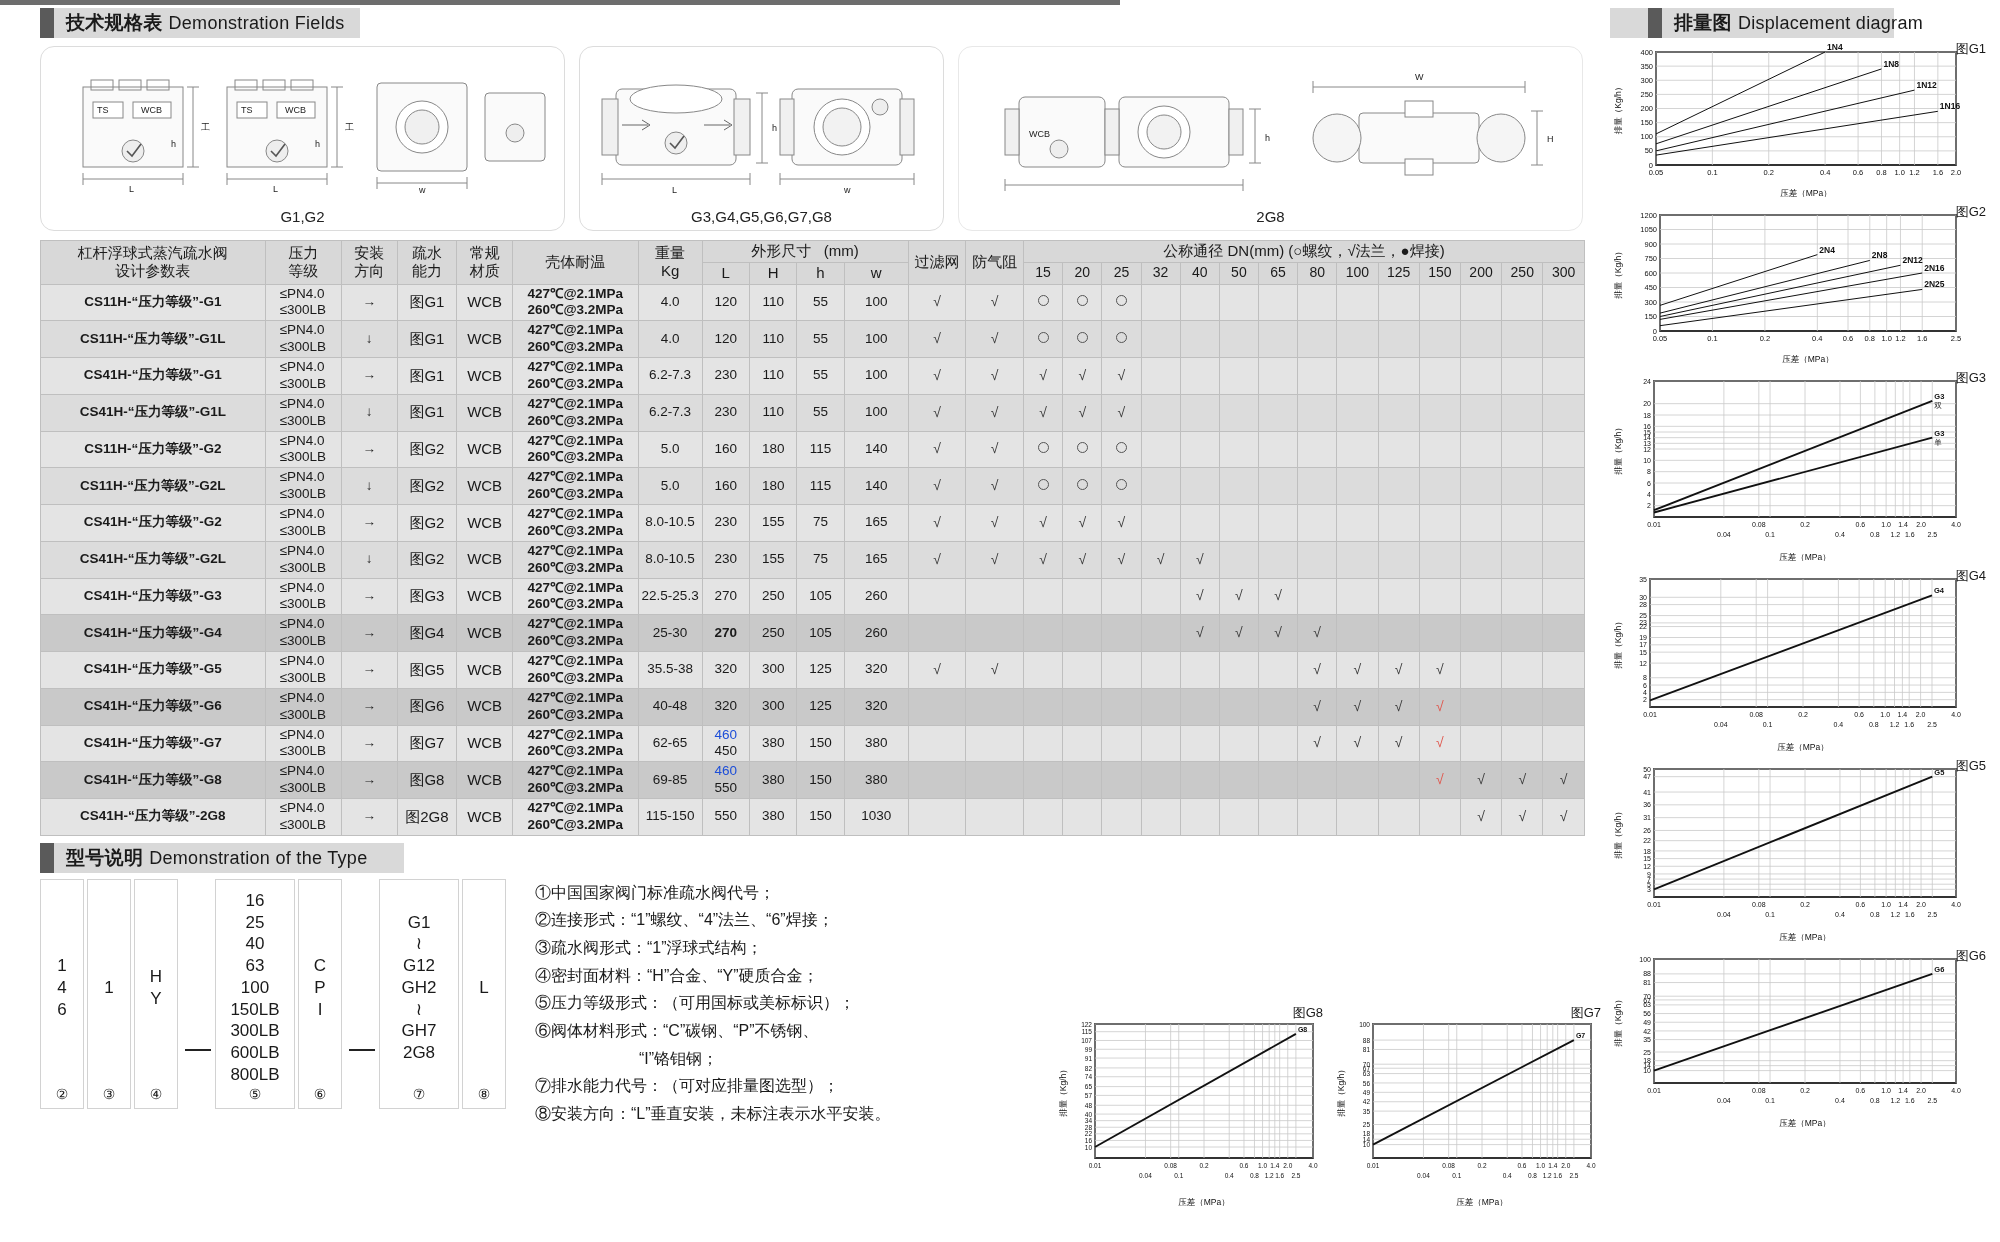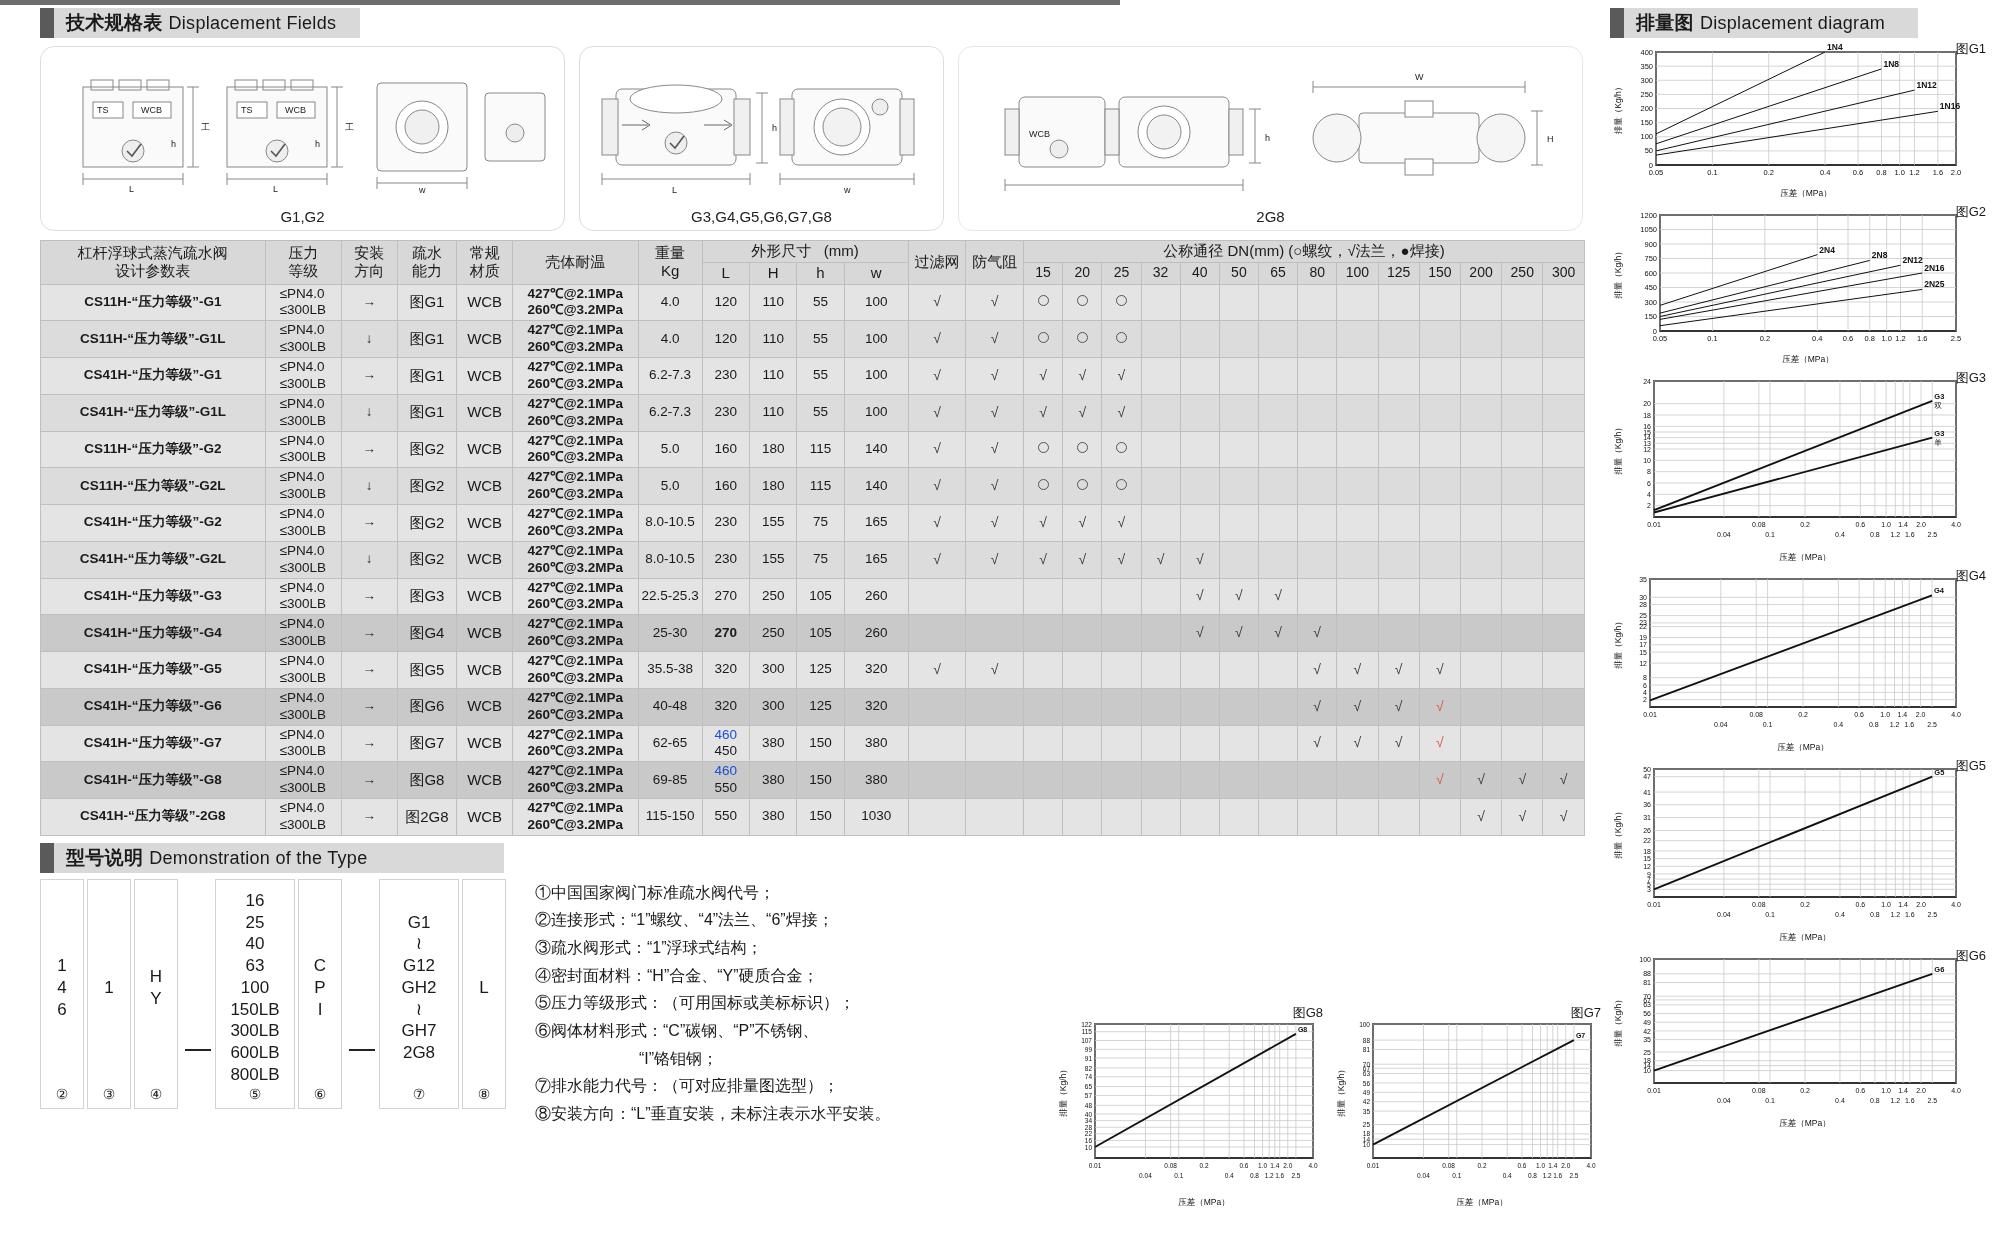--- a/index.html
+++ b/index.html
@@ -44,55 +44,55 @@
   td.temp  { font-size:13px;font-weight:bold; }
   td.dim   { font-size:15px; }
   .arrow { font-size:18px; }
   .red { color:#1d4ed8; }
   .ck { font-size:14px; color:#3a3a3a; }
   .ck.r { color:#e0564c; }
   .circ { display:inline-block; width:11px; height:11px; border:1.4px solid #555; border-radius:50%; }
 
   
   #typewrap { margin-top:7px; }
-  #typebanner { width:464px; }
+  #typebanner { width:364px; }
   .typerow { display:flex; align-items:flex-start; margin-top:6px; }
   .tcol { border:1px solid #d2d2d2; background:#fff; width:44px; min-height:230px;
           display:flex; flex-direction:column; align-items:center; justify-content:space-between;
           padding:10px 2px 6px; margin-right:3px; }
   .tcol.wide { width:80px; }
   .tcol .vals { display:flex; flex-direction:column; align-items:center; justify-content:center;
                 flex:1 1 auto; font-size:17px; line-height:1.28; }
   .tcol .num { font-size:14px; }
   .dash { align-self:center; margin:0 4px; width:26px; height:2px; background:#222; margin-top:112px; }
   .notes { margin-left:26px; font-size:16px; line-height:1.73; }
   .notes div { white-space:nowrap; }
   .notes .ind { padding-left:104px; }
 
   
   #right { position:absolute; left:1610px; top:8px; width:380px; }
-  #rbanner { width:308px; }
+  #rbanner { width:284px;padding-left:38px; }
   .chartbox { position:relative; margin-top:4px; }
   .chartlabel { position:absolute; right:4px; top:-2px; font-size:13px; }
   svg text { font-family:"Liberation Sans", sans-serif; }
 
   
   .botcharts { position:absolute; left:1055px; top:1002px; display:flex; gap:6px; }
 </style>
 </head>
 <body>
 
 <div class="topbar"></div>
 <div class="topbar2"></div>
 
 <div id="left">
 
   <div class="banner" id="leftbanner">
     <div class="tick"></div>
-    <div class="btxt"><span>技术规格表</span><span class="en">Displacement Fields</span></div>
+    <div class="btxt"><span>技术规格表</span><span class="en">Demonstration Fields</span></div>
   </div>
 
   <div class="drawrow">
 
     <div class="drawbox" style="width:525px;">
       <svg width="523" height="183" viewBox="0 0 523 183">
         <g stroke="#888" fill="none" stroke-width="1">
 
           <rect x="42" y="40" width="100" height="80" fill="#fafafa"></rect>
           <rect x="50" y="33" width="22" height="10"></rect>

